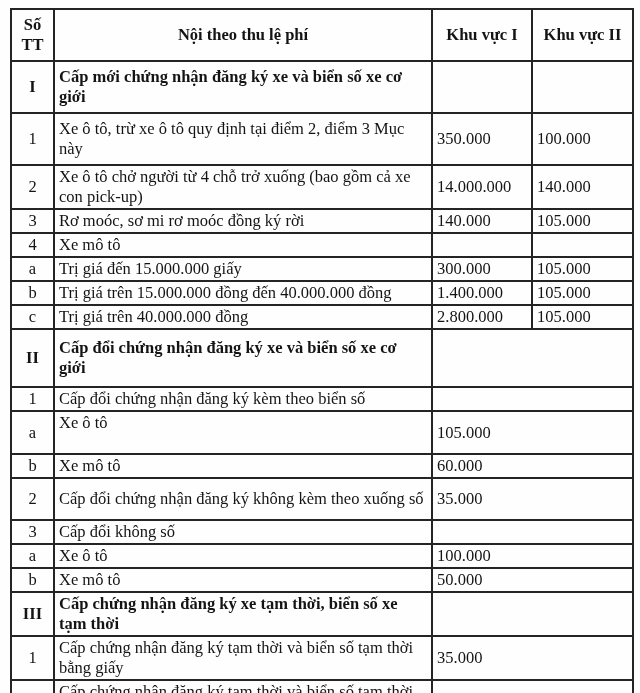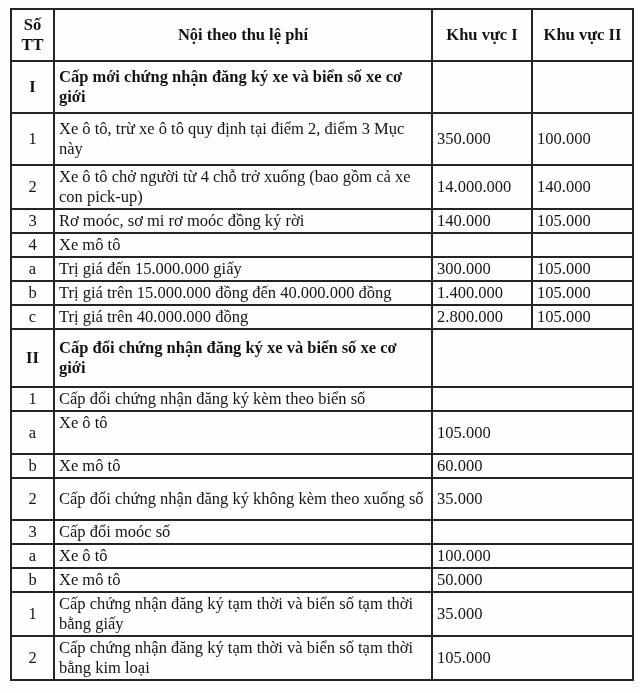--- a/index.html
+++ b/index.html
@@ -135,32 +135,37 @@
         <td class="desc-cell">Xe mô tô</td>
         <td class="fee-cell" colspan="2">60.000</td>
       </tr>
       <tr style="height:42px">
         <td class="no-cell">2</td>
         <td class="desc-cell">Cấp đổi chứng nhận đăng ký không kèm theo xuống số</td>
         <td class="fee-cell" colspan="2">35.000</td>
       </tr>
       <tr style="height:21px">
         <td class="no-cell">3</td>
-        <td class="desc-cell">Cấp đổi moóc số</td>
+        <td class="desc-cell">Cấp đổi không số</td>
         <td class="fee-cell" colspan="2"></td>
       </tr>
       <tr style="height:22px">
         <td class="no-cell">a</td>
         <td class="desc-cell">Xe ô tô</td>
         <td class="fee-cell" colspan="2">100.000</td>
       </tr>
       <tr style="height:22px">
         <td class="no-cell">b</td>
         <td class="desc-cell">Xe mô tô</td>
         <td class="fee-cell" colspan="2">50.000</td>
+      </tr>
+      <tr class="section-row" style="height:42px">
+        <td class="no-cell">III</td>
+        <td class="desc-cell">Cấp chứng nhận đăng ký xe tạm thời, biển số xe tạm thời</td>
+        <td class="fee-cell" colspan="2"></td>
       </tr>
       <tr style="height:44px">
         <td class="no-cell">1</td>
         <td class="desc-cell">Cấp chứng nhận đăng ký tạm thời và biển số tạm thời bằng giấy</td>
         <td class="fee-cell" colspan="2">35.000</td>
       </tr>
       <tr style="height:43px">
         <td class="no-cell">2</td>
         <td class="desc-cell">Cấp chứng nhận đăng ký tạm thời và biển số tạm thời bằng kim loại</td>
         <td class="fee-cell" colspan="2">105.000</td>

